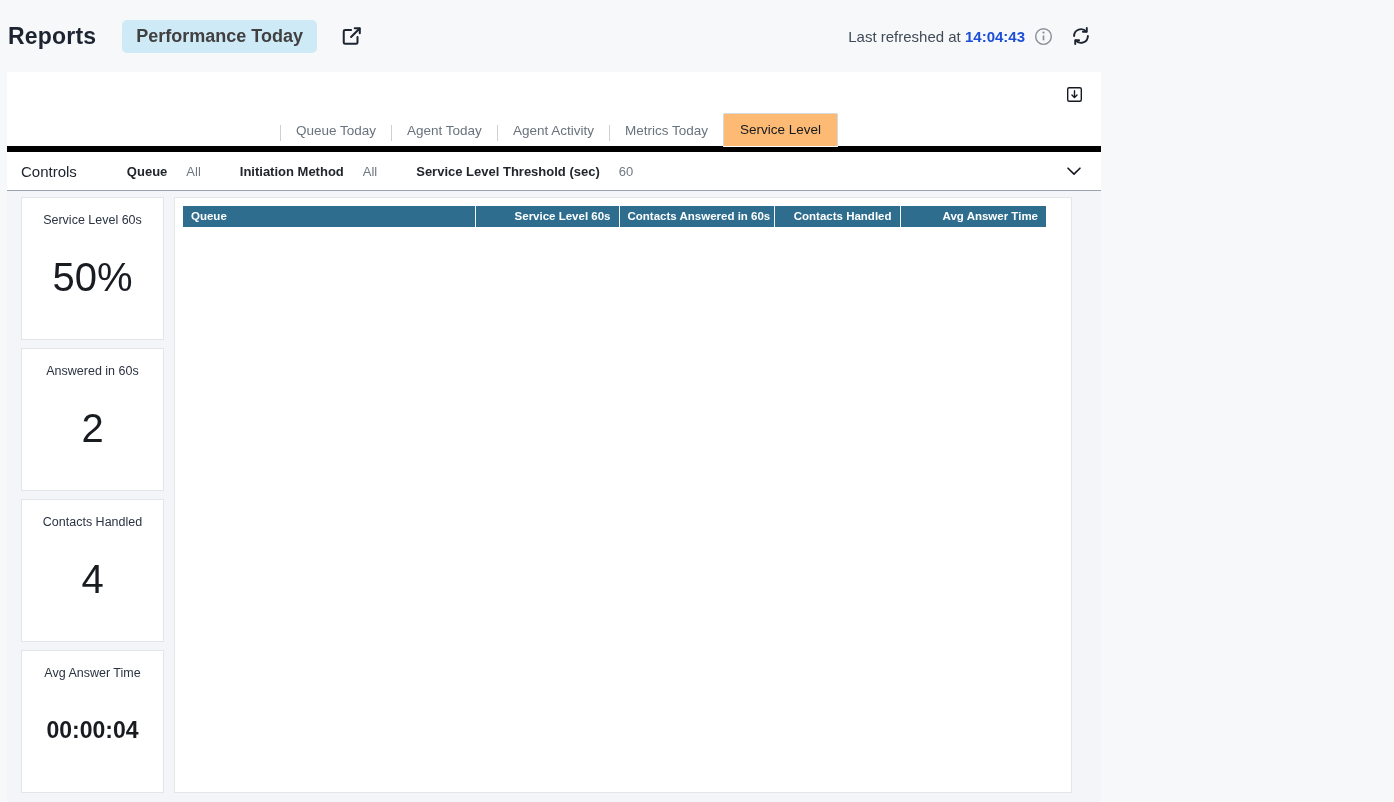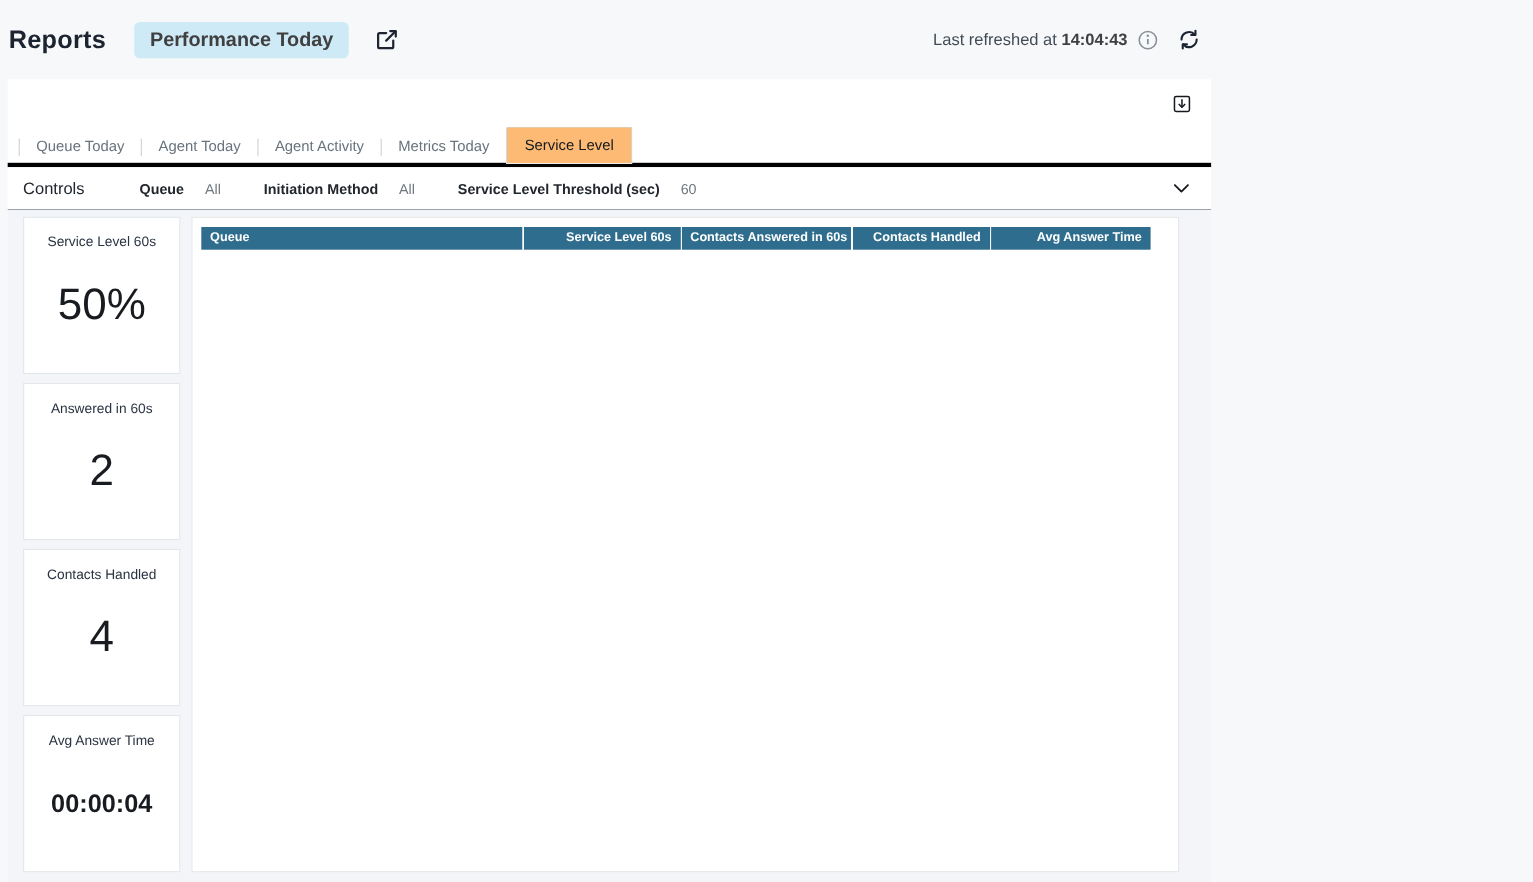--- a/index.html
+++ b/index.html
@@ -39,21 +39,21 @@
   }
   .open-new-btn{
     margin-left:23px; width:24px; height:24px;
     background:none; border:none; cursor:pointer;
     display:flex; align-items:center; justify-content:center;
   }
   .header-right{
     margin-left:auto; display:flex; align-items:center;
   }
   .refreshed-text{ font-size:15px; color:#414b57; }
-  .refreshed-text b{ color:#404040; font-weight:700; }
+  .refreshed-text b{ color:#1d4ed8; font-weight:700; }
   .info-btn{
     margin-left:9px; width:19px; height:19px;
     background:none; border:none; cursor:pointer; padding:0;
     display:flex; align-items:center;
   }
   .refresh-btn{
     margin-left:17px; width:22px; height:22px;
     background:none; border:none; cursor:pointer; padding:0;
     display:flex; align-items:center;
   }
@@ -71,22 +71,23 @@
     padding:14px 18px 0 0;
   }
   .download-btn{
     width:17px; height:17px; background:none; border:none; cursor:pointer; padding:0;
   }
 
   
   .tab-bar{
     display:flex; align-items:flex-end;
     padding-left:10px;
-    border-bottom:4px solid #000000;
+    border-bottom:6px solid #000000;
     height:30px;
+    justify-content:center;
   }
   .tab-sep{
     width:1px; height:16px; background:#ccd2d8;
     align-self:center; margin-bottom:2px;
   }
   .tab{
     font-size:13.5px; color:#68737d;
     padding:7px 15px 8px;
     cursor:pointer; white-space:nowrap;
   }

